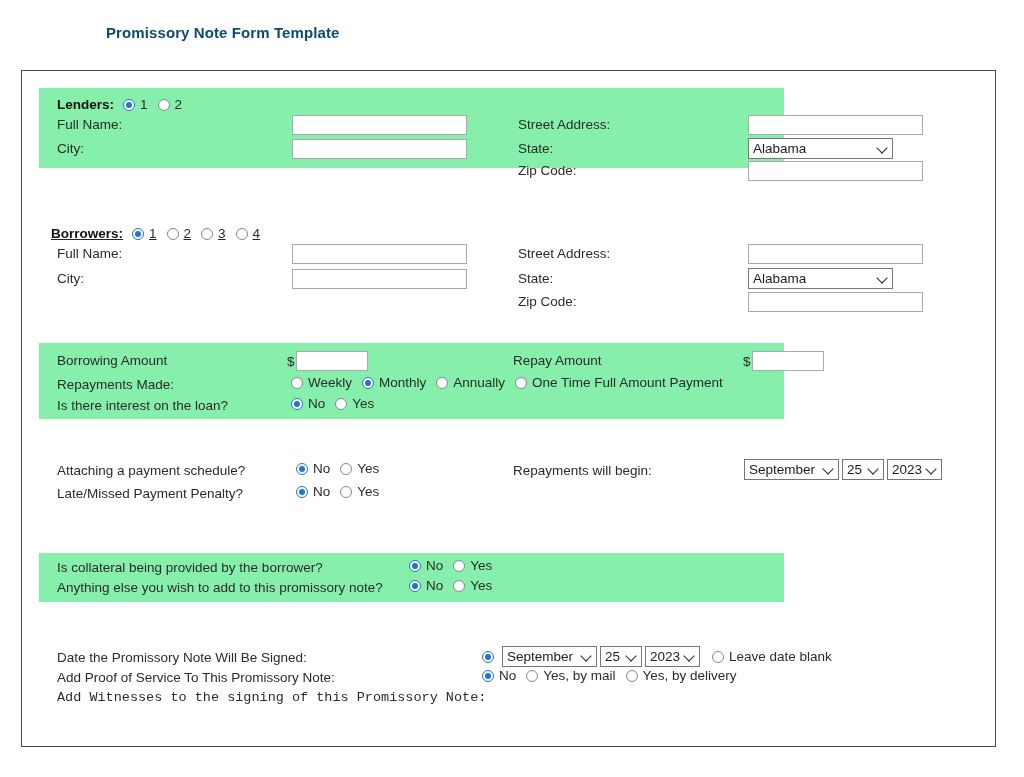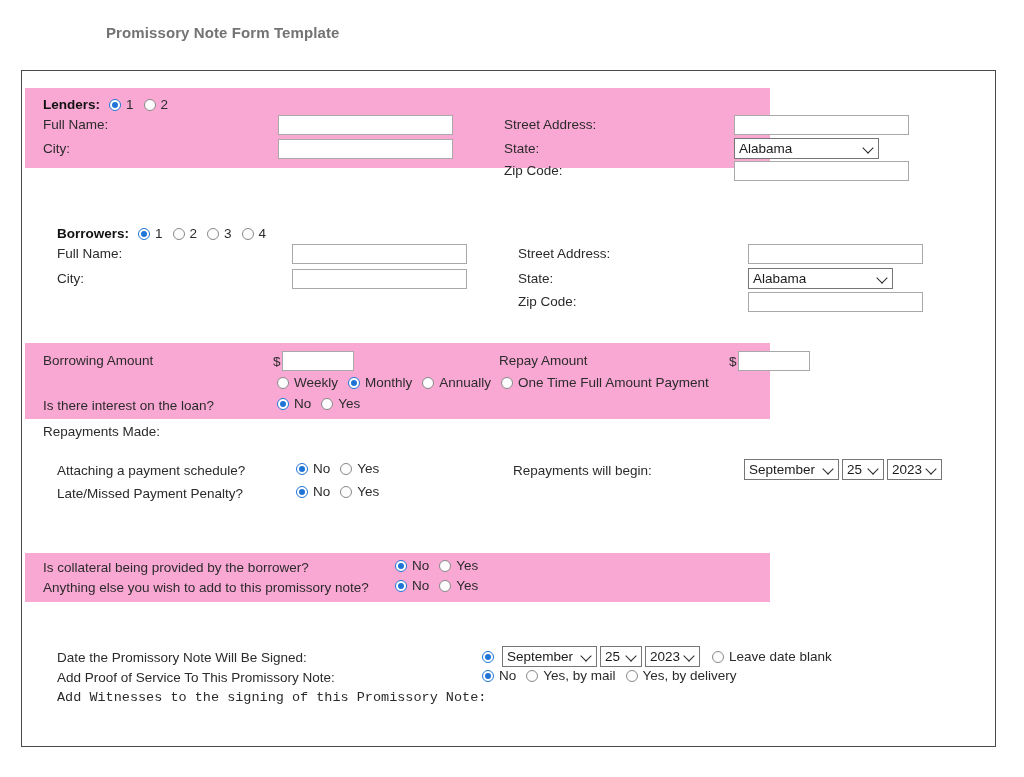--- a/index.html
+++ b/index.html
@@ -14,38 +14,38 @@
     color: #222222;
     overflow: hidden;
     position: relative;
   }
   .page-title {
     position: absolute;
     left: 106px;
     top: 24px;
     font-size: 15px;
     font-weight: bold;
-    color: #737373;
+    color: #0c4a6e;
     letter-spacing: .1px;
   }
   .form-frame {
     position: absolute;
     left: 21px;
     top: 70px;
     width: 975px;
     height: 677px;
     border: 1px solid #4a4a4a;
     background: #ffffff;
     box-sizing: border-box;
   }
   .band {
     position: absolute;
-    left: 3px;
+    left: 17px;
     width: 745px;
-    background: #f9a8d4;
+    background: #86efac;
   }
   .blk {
     position: absolute;
     left: 17px;
     width: 937px;
   }
   .lbl {
     font-size: 13.5px;
     color: #2b2b2b;
     white-space: nowrap;
@@ -172,21 +172,21 @@
     <div class="lbl" style="position:absolute;left:479px;top:53px;">State:</div>
     <div class="sel sel-state" style="position:absolute;left:709px;top:50px;">
       <span>Alabama</span>
     </div>
 
     <div class="lbl" style="position:absolute;left:479px;top:75px;">Zip Code:</div>
     <input class="tinput w175" style="position: absolute; left: 709px; top: 73px;" value="">
   </div>
 
   <div class="blk" style="top:146px; height:90px;">
-    <div class="row" style="left:18px; top:9px;">
+    <div class="row" style="left:12px; top:9px;text-decoration:underline;">
       <span class="lbl lbl-b">Borrowers:</span>
       <span class="ropt" style="margin-left:9px;">
         <span class="radio on"></span>
         <span class="rtxt">1</span>
       </span>
       <span class="ropt">
         <span class="radio"></span>
         <span class="rtxt">2</span>
       </span>
       <span class="ropt">
@@ -223,21 +223,21 @@
       <span class="dollar">$</span>
       <input class="tinput w72" value="" style="">
     </div>
 
     <div class="lbl" style="position:absolute;left:474px;top:10px;">Repay Amount</div>
     <div class="row" style="left:704px;top:8px;">
       <span class="dollar">$</span>
       <input class="tinput w72" value="" style="">
     </div>
 
-    <div class="lbl" style="position:absolute;left:18px;top:34px;margin-top:47px;">Repayments Made:</div>
+    <div class="lbl" style="position:absolute;left:18px;top:34px;">Repayments Made:</div>
     <div class="row" style="left:252px;top:32px;">
       <span class="ropt">
         <span class="radio"></span>
         <span class="rtxt">Weekly</span>
       </span>
       <span class="ropt">
         <span class="radio on"></span>
         <span class="rtxt">Monthly</span>
       </span>
       <span class="ropt">

